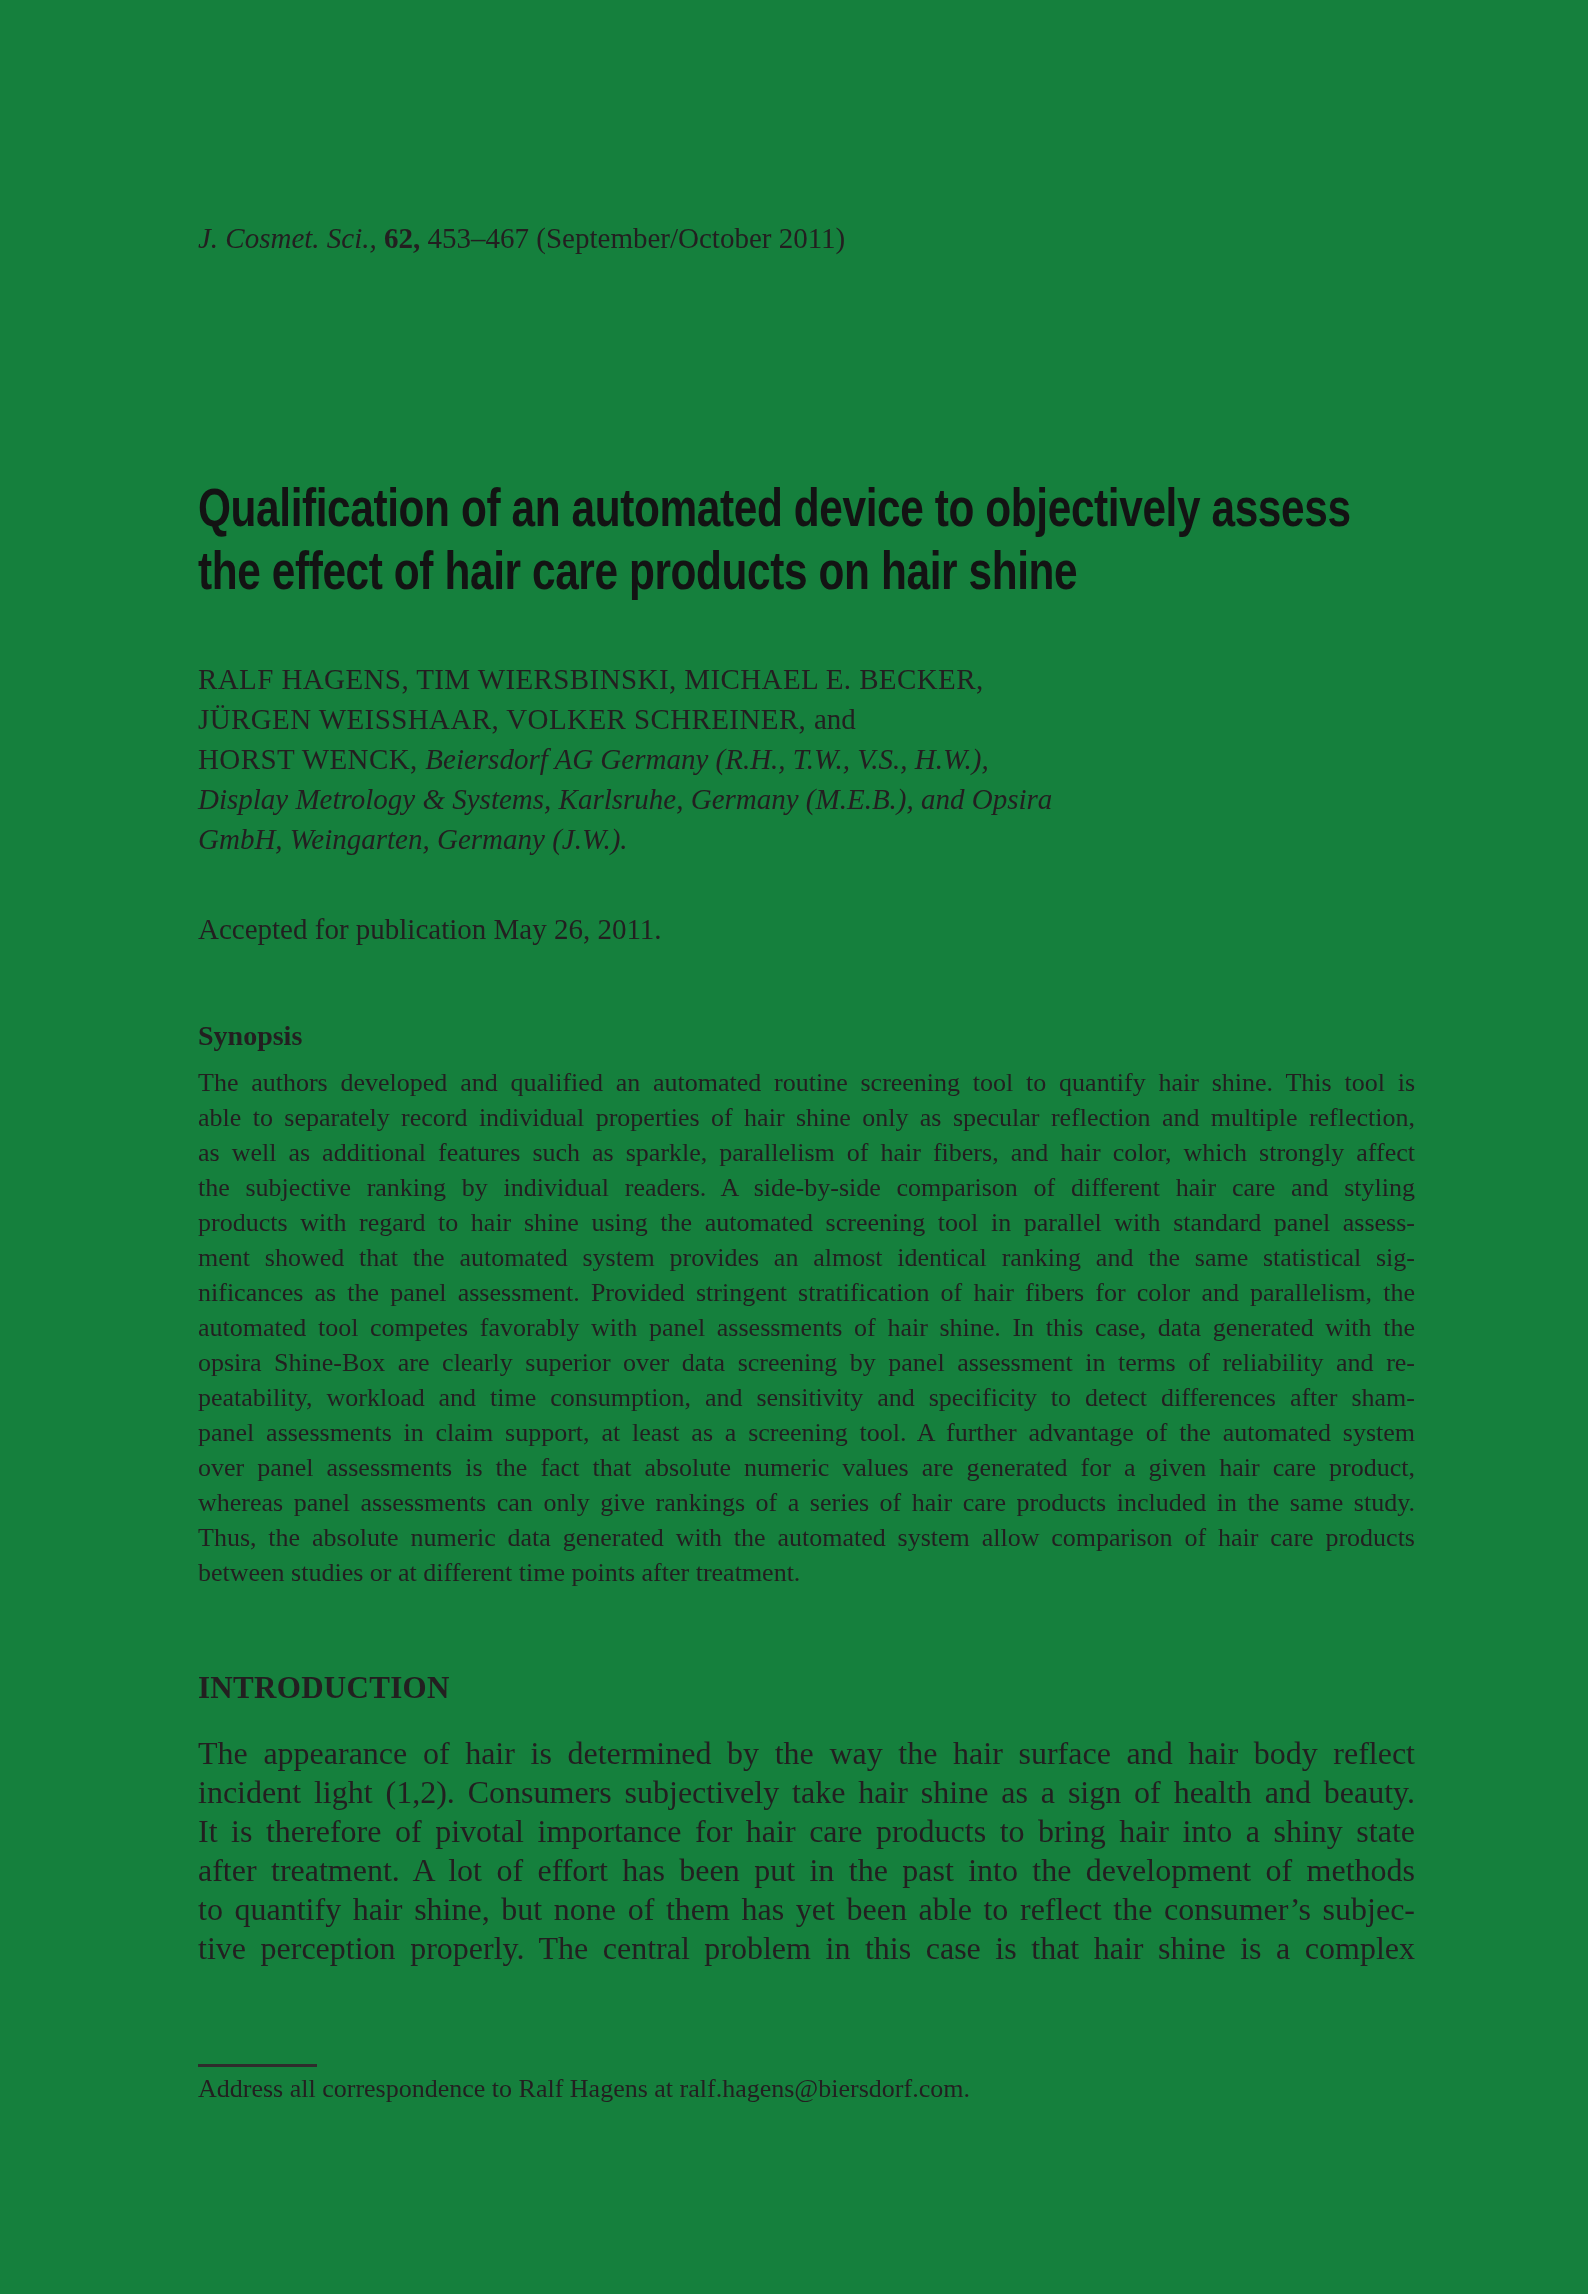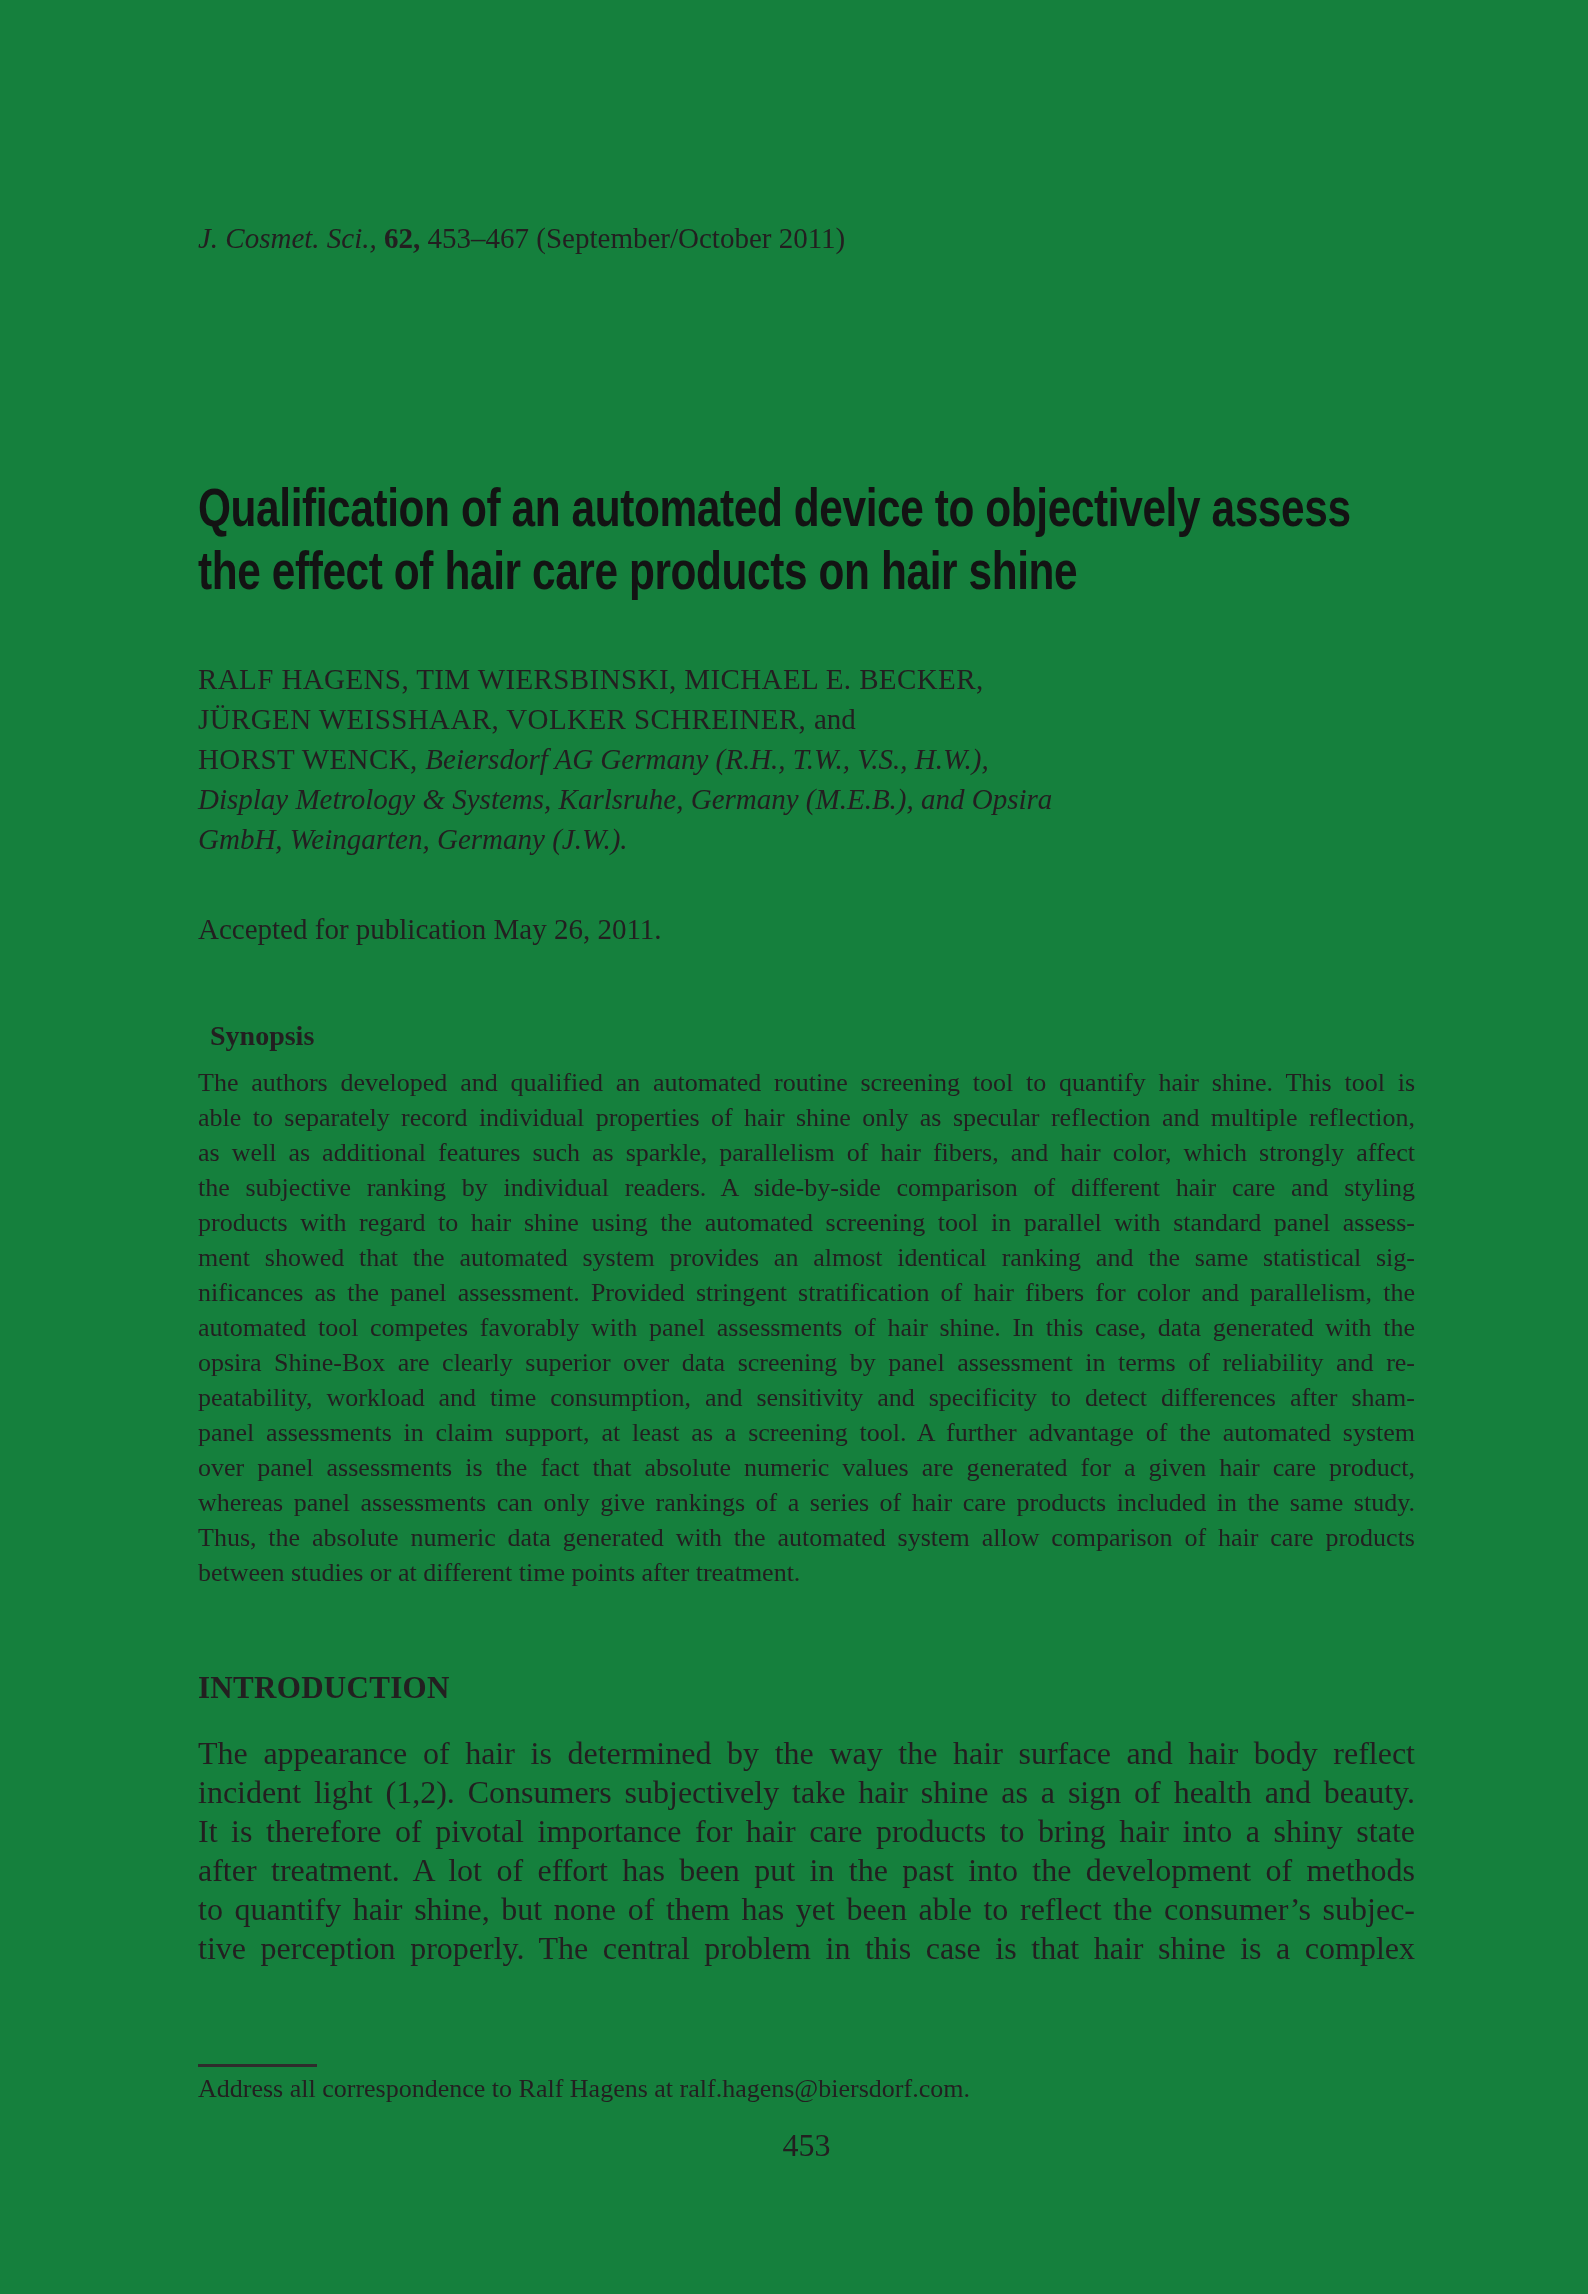--- a/index.html
+++ b/index.html
@@ -35,21 +35,21 @@
     font-size:29px;line-height:40px;white-space:nowrap;
   }
 
   .accepted{
     position:absolute;left:198px;top:913px;
     font-size:29px;white-space:nowrap;
   }
 
   .synopsis-heading{
     position:absolute;left:198px;top:1020px;
-    font-size:28px;font-weight:700;margin-left:12px;
+    font-size:28px;font-weight:700;
   }
   .para .line{
     text-align:justify;text-align-last:justify;
   }
   .para .line.last{text-align-last:left;}
   .para.force-last .line.last{text-align-last:justify;}
 
   .synopsis{
     position:absolute;left:198px;top:1065px;width:1217px;
     font-size:26px;
@@ -129,16 +129,15 @@
       <div class="line">It is therefore of pivotal importance for hair care products to bring hair into a shiny state</div>
       <div class="line">after treatment. A lot of effort has been put in the past into the development of methods</div>
       <div class="line">to quantify hair shine, but none of them has yet been able to reflect the consumer’s subjec-</div>
       <div class="line last">tive perception properly. The central problem in this case is that hair shine is a complex</div>
     </div>
 
   <div class="footnote-rule"></div>
 
   <div class="footnote">Address all correspondence to Ralf Hagens at ralf.hagens@biersdorf.com.</div>
 
-  <div class="pagenum">453</div>
 
 </div>
 
 
 </body></html>

